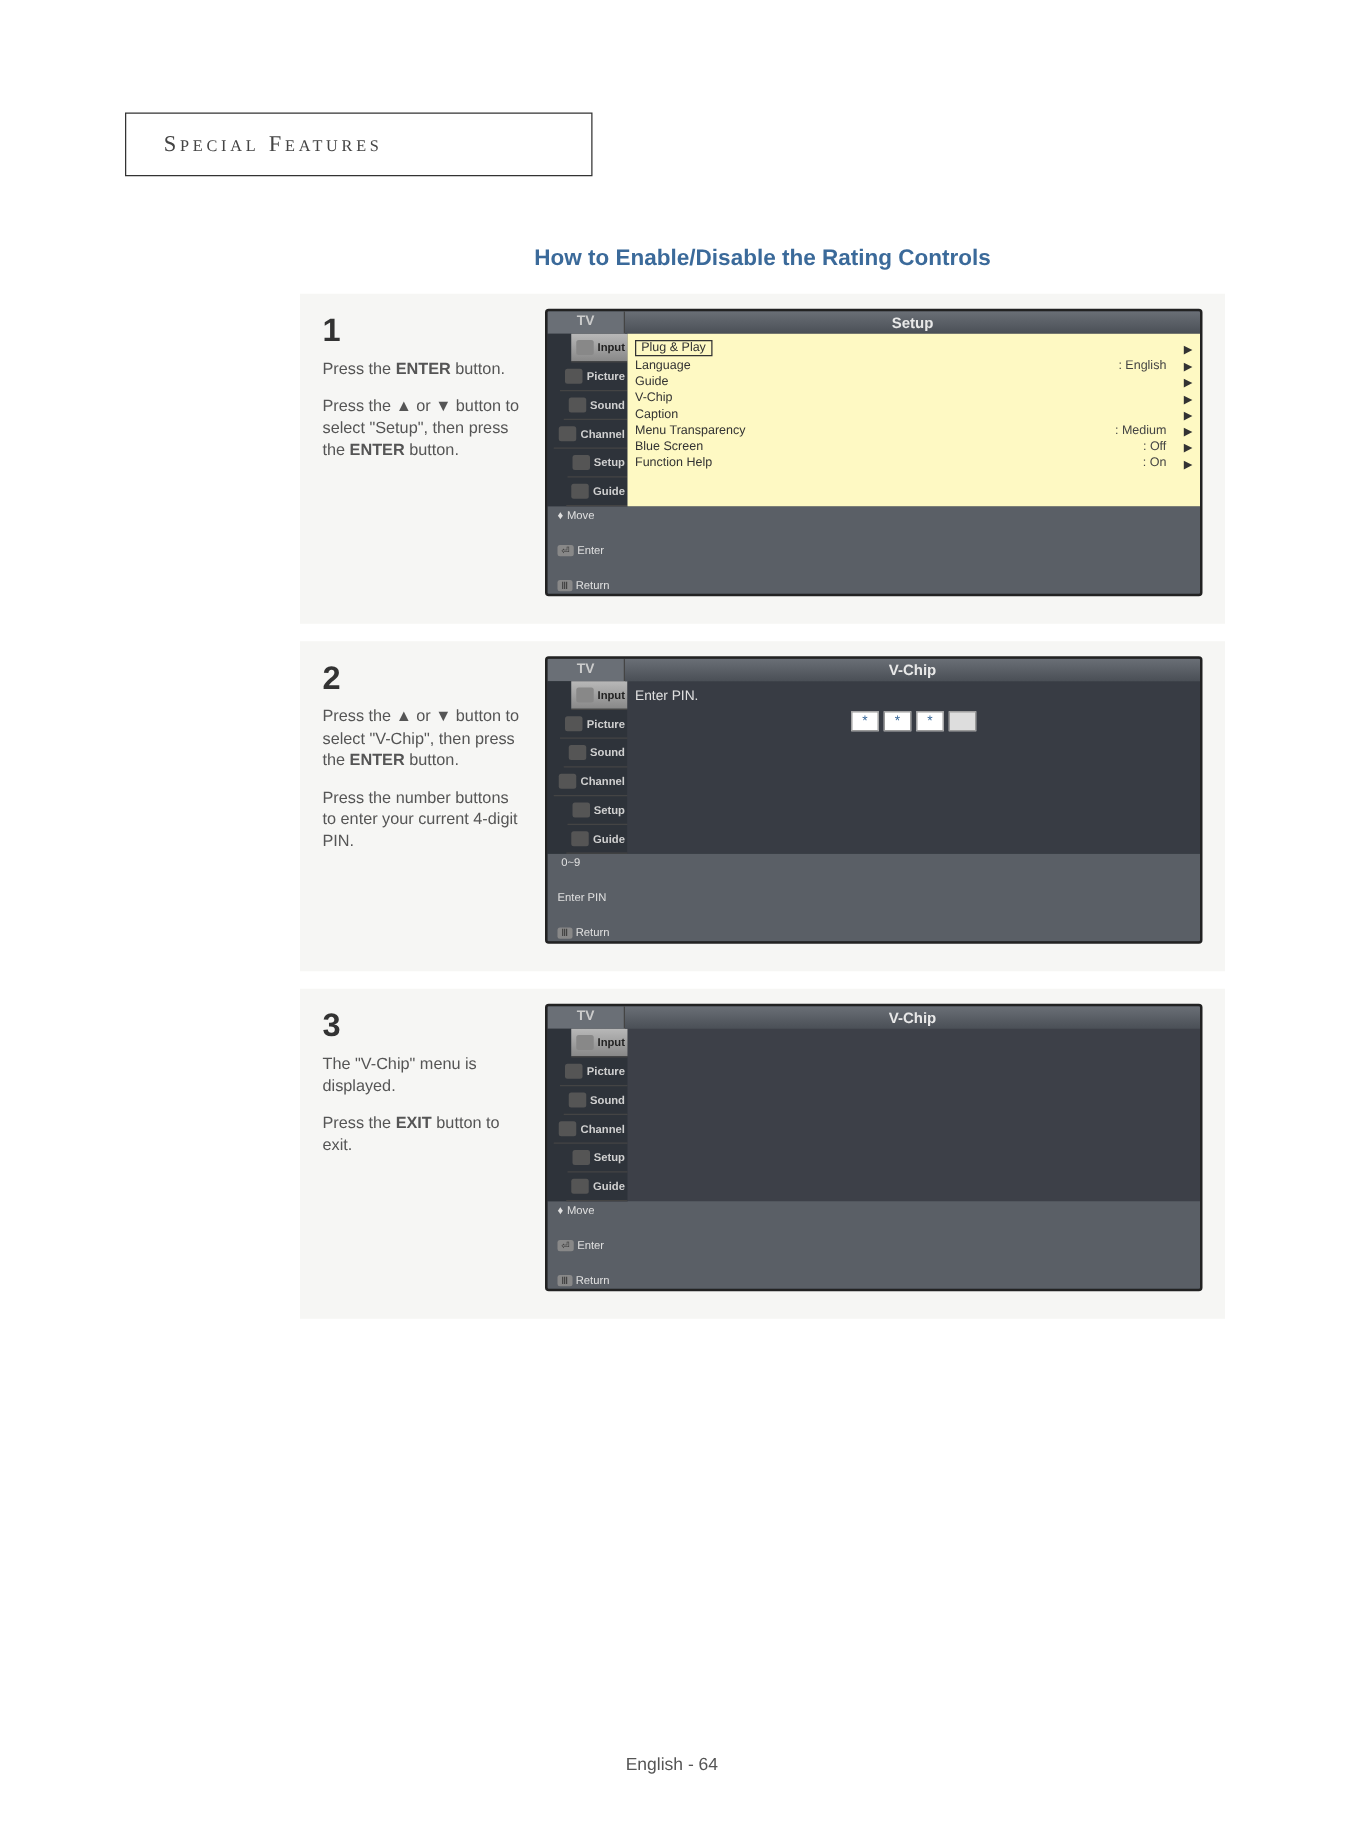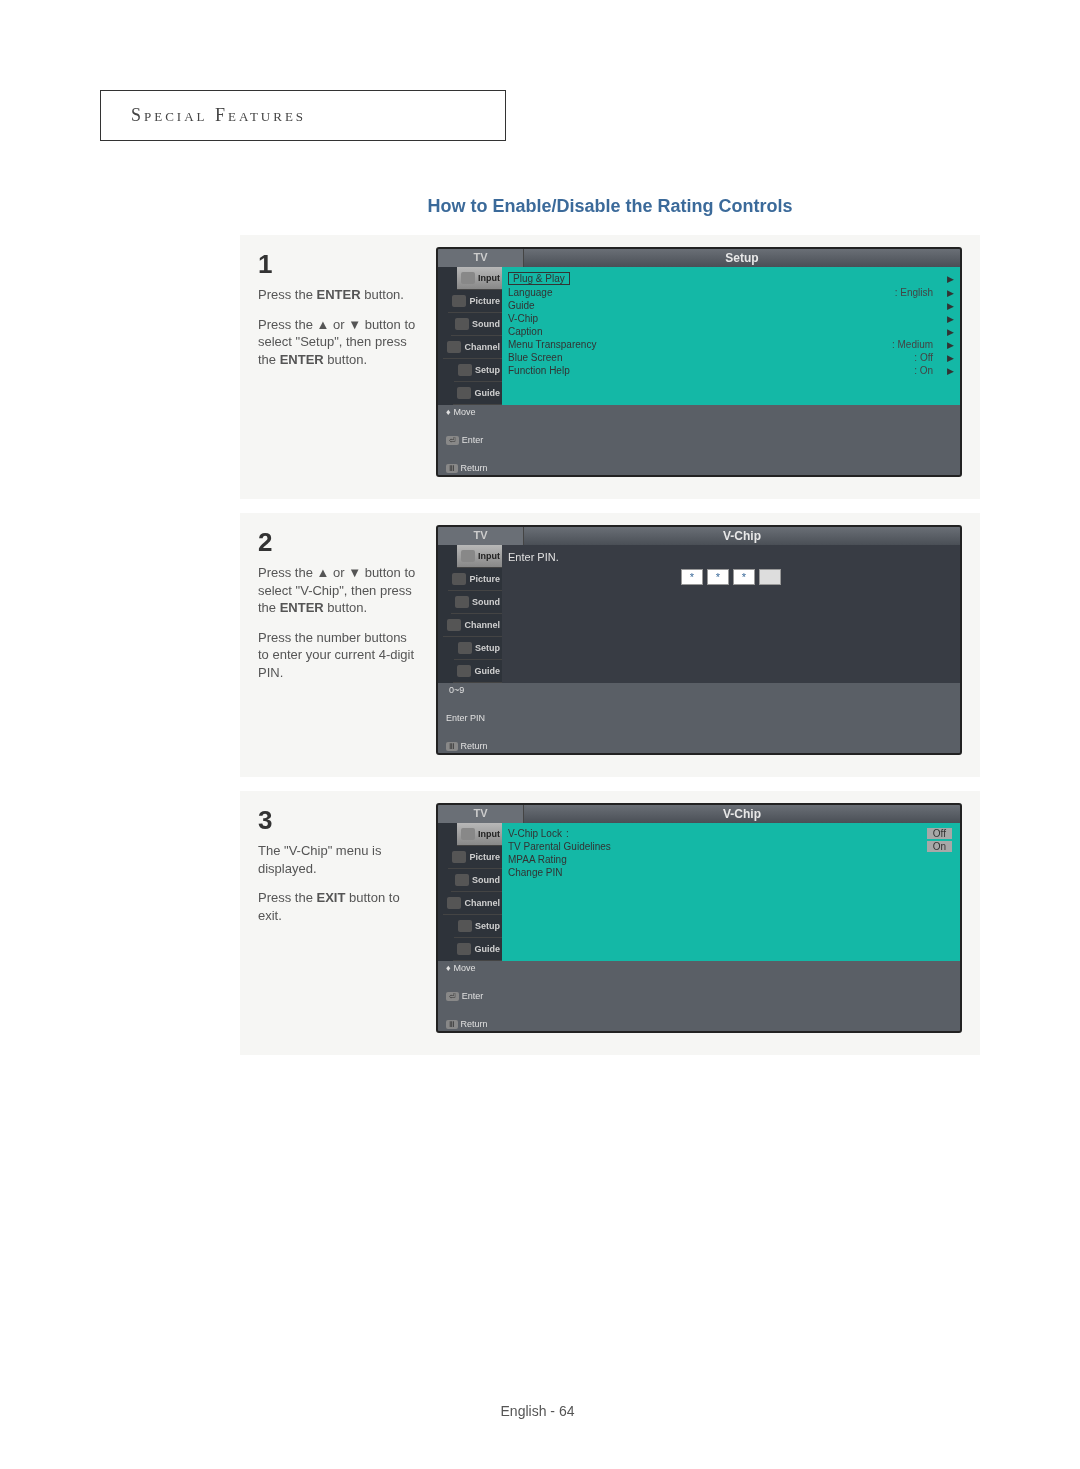--- a/index.html
+++ b/index.html
@@ -10,21 +10,21 @@
       height: 1469px;
       position: relative;
     }
     .page-container {
       padding: 90px 100px 40px 100px;
     }
     .chapter-header {
       border: 1.5px solid #333;
       padding: 14px 30px;
       margin-left: 0;
-      width: 406px;
+      width: 374px;
       font-family: Georgia, serif;
       font-size: 18px;
       letter-spacing: 3px;
       color: #444;
       font-variant: small-caps;
     }
     .title {
       text-align: center;
       color: #3b6a9a;
       font-weight: bold;
@@ -66,21 +66,21 @@
     }
     .osd-header {
       display: flex;
     }
     .osd-tv {
       background: #6a6f76;
       color: #ccc;
       font-weight: bold;
       font-size: 11px;
       padding: 2px 0;
-      width: 86px;
+      width: 62px;
       text-align: center;
       border-right: 1px solid #444;
     }
     .osd-title {
       flex: 1;
       background: linear-gradient(#6a6f76, #4a4f56);
       color: #e8e8e8;
       font-weight: bold;
       font-size: 12px;
       text-align: center;
@@ -118,21 +118,21 @@
     .nav-icon {
       width: 14px; height: 12px;
       background: #555;
       border-radius: 2px;
       display: inline-block;
       flex-shrink: 0;
     }
     .nav-item.sel .nav-icon { background: #888; }
     .osd-content {
       flex: 1;
-      background: #14b8a6;
+      background: #fef9c3;
       color: #333;
       padding: 4px 6px 2px 6px;
       position: relative;
     }
     .osd-row {
       font-size: 10px;
       padding: 1px 0;
       display: flex;
       align-items: center;
     }
@@ -385,37 +385,20 @@
               </div>
             <div class="nav-item">
                 <span class="nav-icon"></span>
                 <span>Setup</span>
               </div>
             <div class="nav-item">
                 <span class="nav-icon"></span>
                 <span>Guide</span>
               </div>
           </div>
-          <div class="osd-content" style="min-height:90px;">
-            <div class="osd-row">
-                <span class="label">V-Chip Lock</span>
-                <span style="margin-left:4px;">:</span>
-                <span class="val-box">Off</span>
-              </div>
-            <div class="osd-row">
-                <span class="label">TV Parental Guidelines</span>
-                <span class="val-box">On</span>
-              </div>
-            <div class="osd-row">
-                <span class="label">MPAA Rating</span>
-              </div>
-            <div class="osd-row">
-                <span class="label">Change PIN</span>
-              </div>
-          </div>
         </div>
         <div class="osd-footer">
           <span><span class="sym">♦</span><span>Move</span></span>
           <span><span class="btn">⏎</span><span>Enter</span></span>
           <span><span class="btn">Ⅲ</span><span>Return</span></span>
         </div>
       </div>
     </div>
 
   </div>

